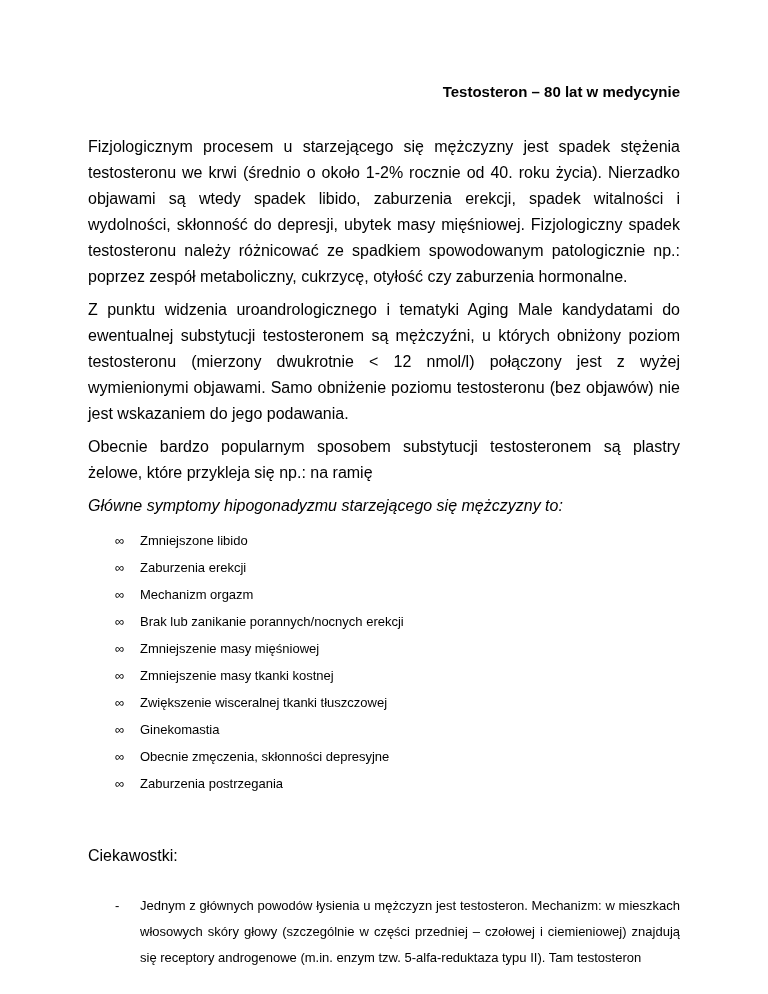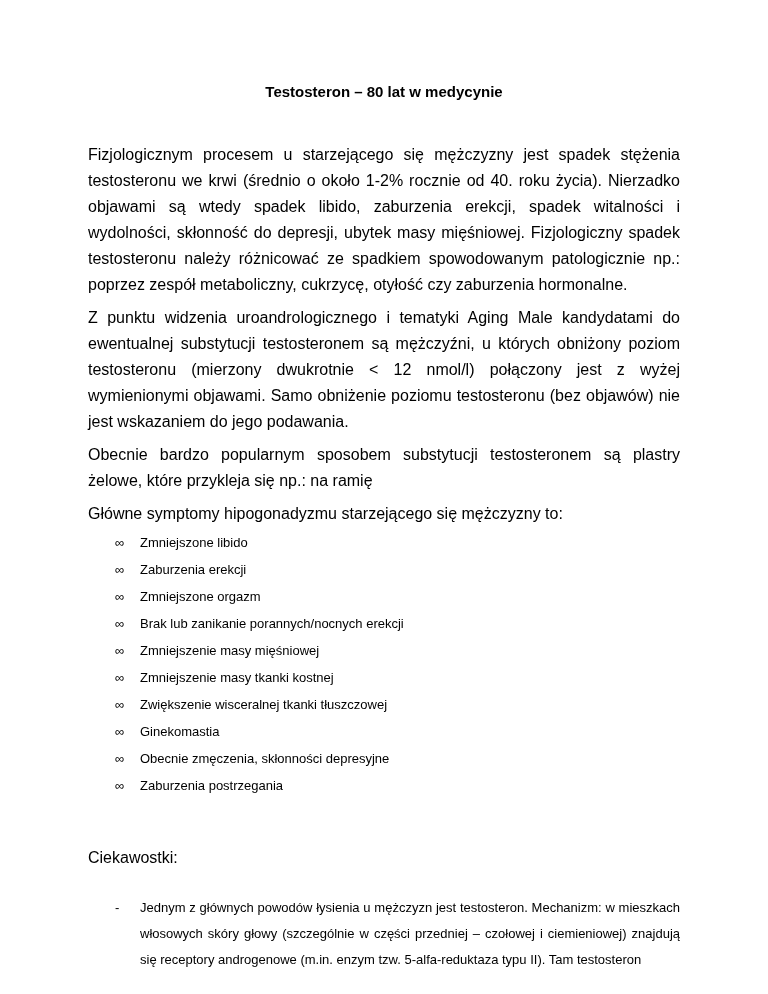--- a/index.html
+++ b/index.html
@@ -12,31 +12,31 @@
   }
   .page {
     width: 768px;
     min-height: 994px;
     background: #ffffff;
     padding: 82px 88px 50px 88px;
   }
   .title {
     font-size: 15px;
     font-weight: bold;
-    text-align: center;
+    text-align: right;
     line-height: 20px;
-    margin-bottom: 40px;
+    margin-bottom: 32px;
   }
   .para {
     font-size: 16px;
     line-height: 26px;
     text-align: justify;
     margin-bottom: 7px;
   }
-  .list-intro { text-align: left; margin-bottom: 2px; }
+  .list-intro { text-align: left; margin-bottom: 8px; font-style: italic; }
   .bullet-list { list-style: none; margin: 0; padding: 0; }
   .bullet-item {
     position: relative;
     font-size: 13px;
     line-height: 27px;
     padding-left: 52px;
   }
   .marker {
     position: absolute;
     left: 27px;
@@ -71,21 +71,21 @@
     <li class="bullet-item">
       <span class="marker">∞</span>
       <span class="item-text">Zmniejszone libido</span>
     </li>
     <li class="bullet-item">
       <span class="marker">∞</span>
       <span class="item-text">Zaburzenia erekcji</span>
     </li>
     <li class="bullet-item">
       <span class="marker">∞</span>
-      <span class="item-text">Zmniejszone orgazm</span>
+      <span class="item-text">Mechanizm orgazm</span>
     </li>
     <li class="bullet-item">
       <span class="marker">∞</span>
       <span class="item-text">Brak lub zanikanie porannych/nocnych erekcji</span>
     </li>
     <li class="bullet-item">
       <span class="marker">∞</span>
       <span class="item-text">Zmniejszenie masy mięśniowej</span>
     </li>
     <li class="bullet-item">

